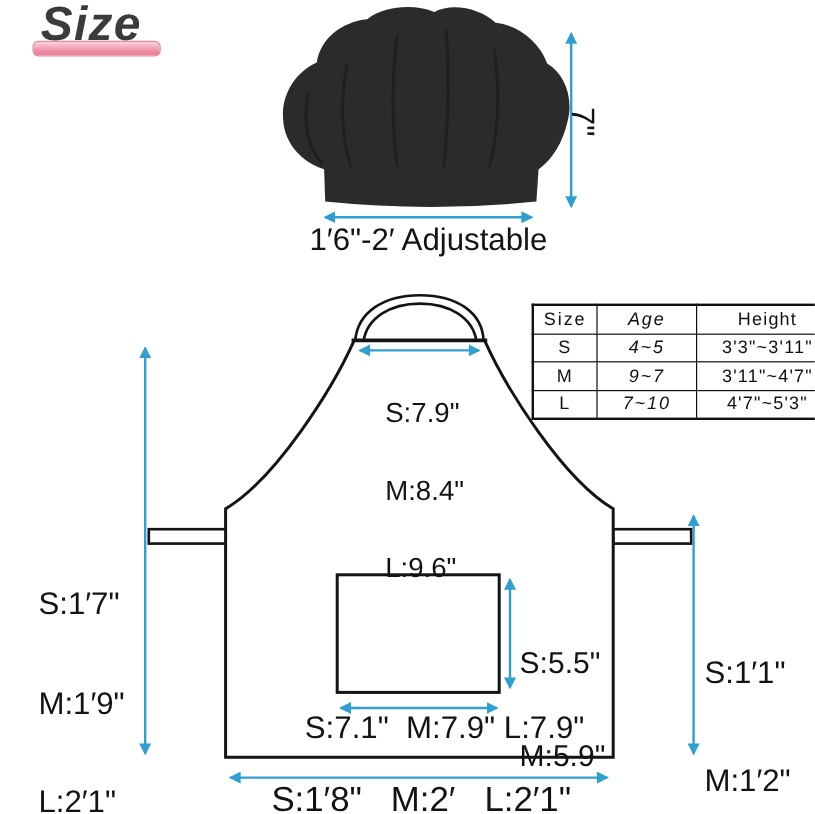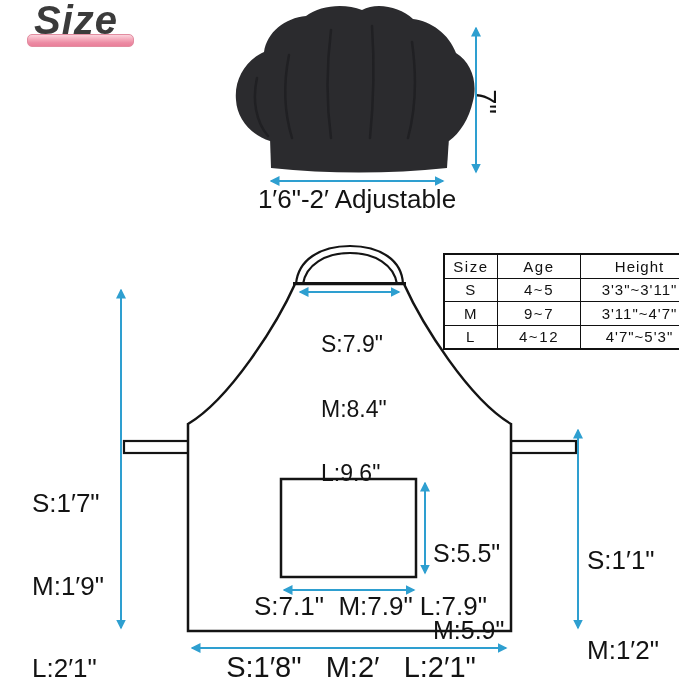--- a/index.html
+++ b/index.html
@@ -31,21 +31,21 @@
   #pocket-width-label{left:230px;top:591px;width:220px;text-align:center;font-size:26px;}
   #bottom-width-label{left:167px;top:651px;width:320px;text-align:center;font-size:29px;}
   
   #size-table{left:419px;top:253px;border-collapse:collapse;table-layout:fixed;}
   #size-table th,#size-table td{
     border:1.6px solid #111;text-align:center;font-weight:400;
     font-size:15px;letter-spacing:1.6px;padding:0;height:22.5px;color:#111;
   }
   #size-table{border:2px solid #111;}
   #size-table .c-size{width:52px;}
-  #size-table .c-age{width:82px;}
+  #size-table .c-age{width:82px;font-style:italic;}
   #size-table .c-height{width:117px;letter-spacing:1px;}
 </style>
 </head>
 <body>
 
 <div id="canvas">
 
   <div id="page-title" class="abs">Size</div>
   <div id="title-underline" class="abs"></div>
 
@@ -136,19 +136,19 @@
         <td class="c-age">4~5</td>
         <td class="c-height">3'3"~3'11"</td>
       </tr>
       <tr>
         <td class="c-size">M</td>
         <td class="c-age">9~7</td>
         <td class="c-height">3'11"~4'7"</td>
       </tr>
       <tr>
         <td class="c-size">L</td>
-        <td class="c-age">4~12</td>
+        <td class="c-age">7~10</td>
         <td class="c-height">4'7"~5'3"</td>
       </tr>
     </tbody>
   </table>
 
 </div>
 
 </body></html>

